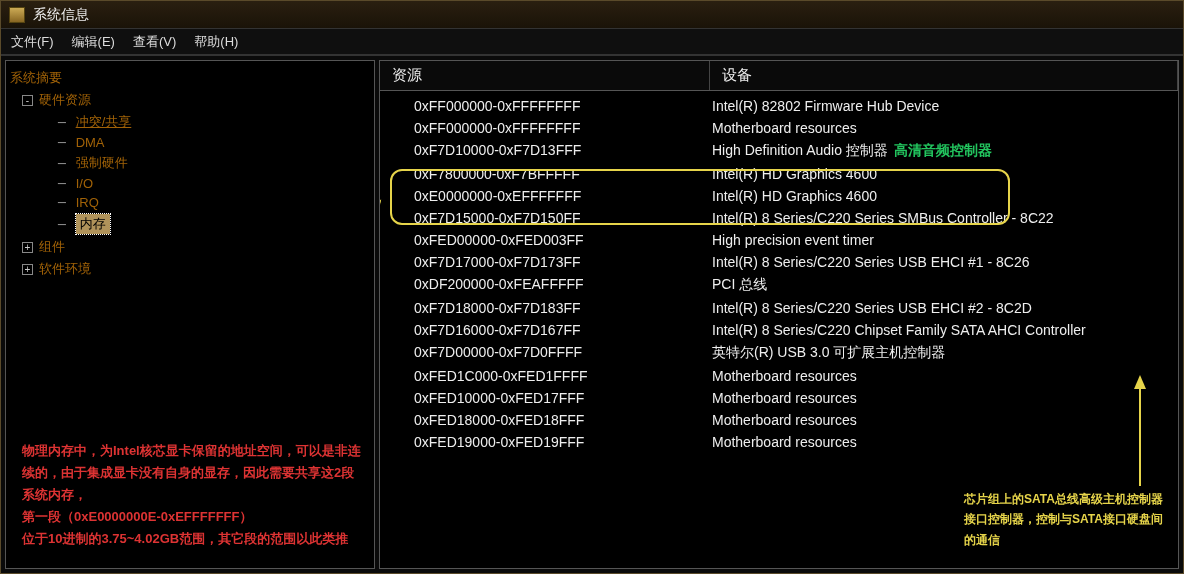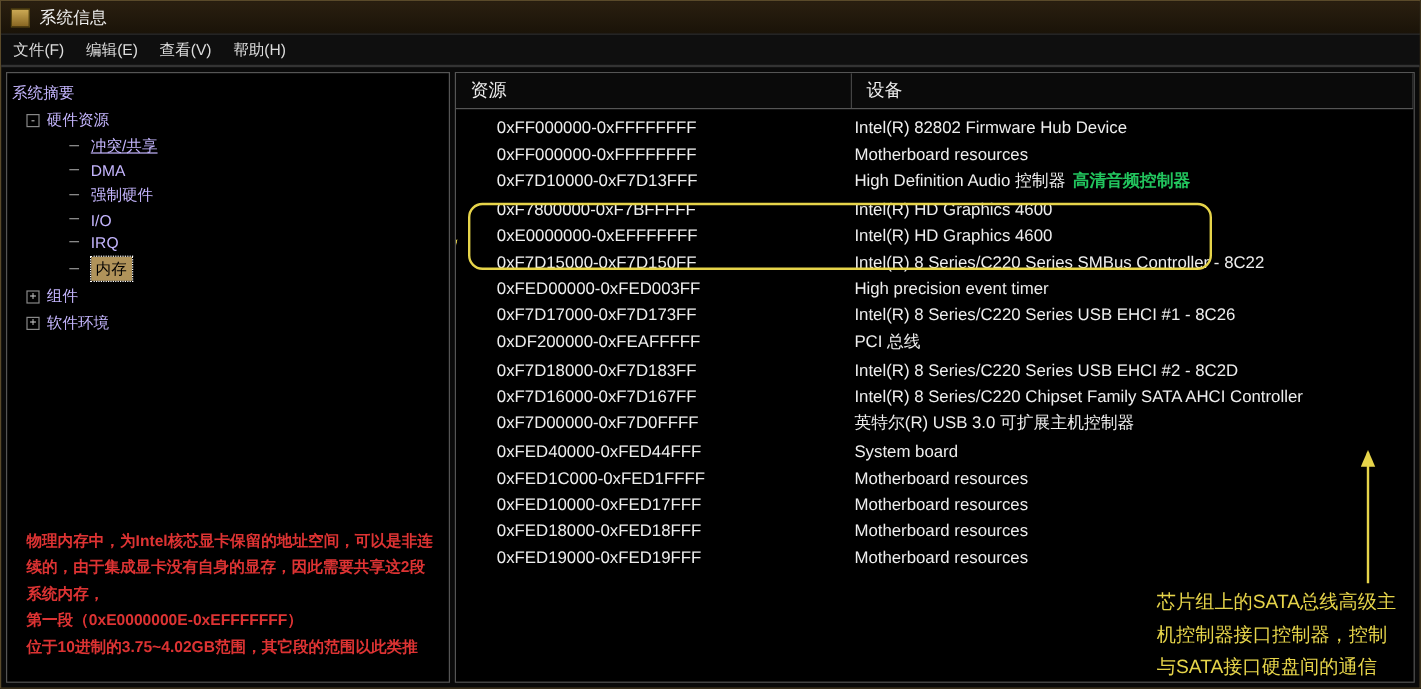--- a/index.html
+++ b/index.html
@@ -72,21 +72,21 @@
   .tree-expander {
     display:inline-block; width:11px; height:11px;
     border:1px solid #888; margin-right:6px;
     text-align:center; line-height:9px; font-size:10px;
     color:#ccc;
   }
   .tree-dash-prefix {
     color:#888; font-family:monospace; margin-right:2px;
     white-space: pre;
   }
-  .tree-label { color:#c4b5fd; }
+  .tree-label { color:#a16207; }
   .tree-label.underline { text-decoration: underline; }
   .tree-label.selected {
     background:#b0935a; color:#000; padding:1px 4px;
     outline:1px dotted #fff;
   }
   .annotation-red {
     position:absolute;
     left:16px;
     bottom:18px;
     width:340px;
@@ -126,22 +126,22 @@
   .cell-dev { flex:1; padding-left:2px; color:#eee; }
   .highlight-box {
     position:absolute;
     border:2px solid #e6d44a;
     border-radius:12px;
     pointer-events:none;
   }
   .ann-yellow {
     position:absolute;
     color:#e6d44a;
-    font-size:16px;
-    font-weight:normal;
+    font-size:12px;
+    font-weight:bold;
     line-height:1.7;
   }
   svg.arrow { position:absolute; pointer-events:none; }
 </style>
 </head>
 <body>
 
 <div class="window">
   <div class="titlebar">
     <div class="titlebar-icon"></div>
@@ -246,24 +246,20 @@
           </div>
           <div class="row">
             <div class="cell-res">0xF7D16000-0xF7D167FF</div>
             <div class="cell-dev">Intel(R) 8 Series/C220 Chipset Family SATA AHCI Controller</div>
           </div>
           <div class="row">
             <div class="cell-res">0xF7D00000-0xF7D0FFFF</div>
             <div class="cell-dev">英特尔(R) USB 3.0 可扩展主机控制器</div>
           </div>
           <div class="row">
-            <div class="cell-res">0xFED40000-0xFED44FFF</div>
-            <div class="cell-dev">System board</div>
-          </div>
-          <div class="row">
             <div class="cell-res">0xFED1C000-0xFED1FFFF</div>
             <div class="cell-dev">Motherboard resources</div>
           </div>
           <div class="row">
             <div class="cell-res">0xFED10000-0xFED17FFF</div>
             <div class="cell-dev">Motherboard resources</div>
           </div>
           <div class="row">
             <div class="cell-res">0xFED18000-0xFED18FFF</div>
             <div class="cell-dev">Motherboard resources</div>

